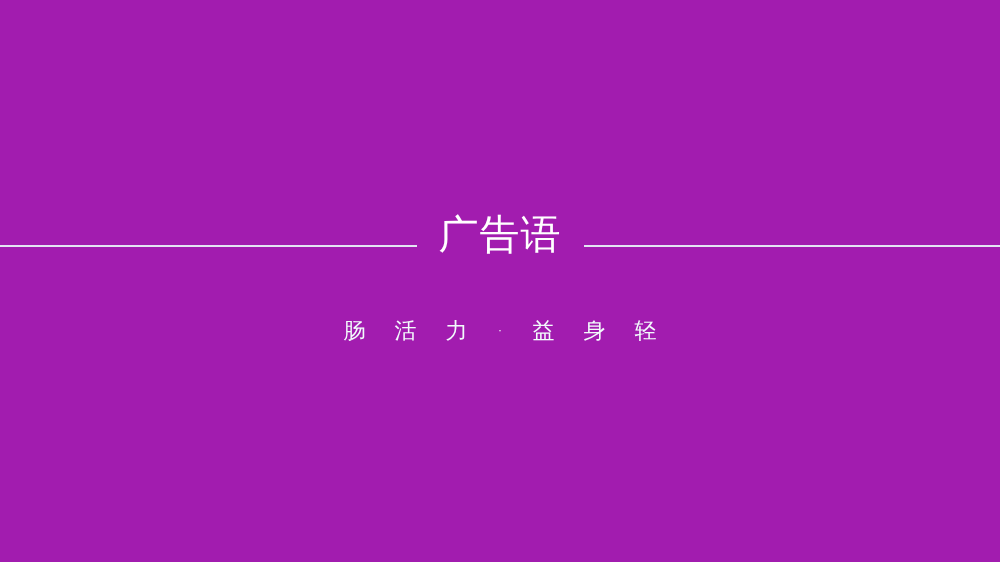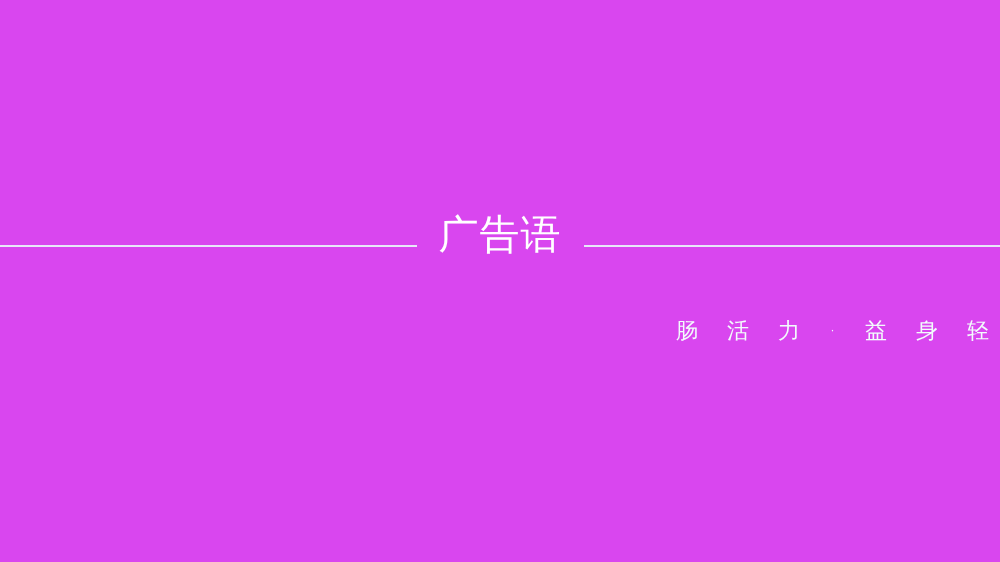--- a/index.html
+++ b/index.html
@@ -10,21 +10,21 @@
     width: 1000px;
     height: 562px;
     overflow: hidden;
     font-family: "DejaVu Sans", "Liberation Sans", sans-serif;
   }
 
   #slide {
     position: relative;
     width: 1000px;
     height: 562px;
-    background: #d946ef;
+    background: #a21caf;
     overflow: hidden;
   }
 
   
   .rule {
     position: absolute;
     top: 245px;
     height: 1.6px;
     background: #e8f6f8;
     opacity: 0.92;
@@ -55,21 +55,21 @@
     letter-spacing: 1px;
     white-space: nowrap;
   }
 
   
   .subtitle-wrap {
     position: absolute;
     left: 0;
     top: 320px;
     width: 1000px;
-    text-align: right;
+    text-align: center;
     line-height: 1;
   }
   .subtitle {
     display: inline-block;
     font-size: 22px;
     font-weight: 300;
     color: #f2fbfc;
     letter-spacing: 11px;
     text-indent: 11px;
     white-space: nowrap;

